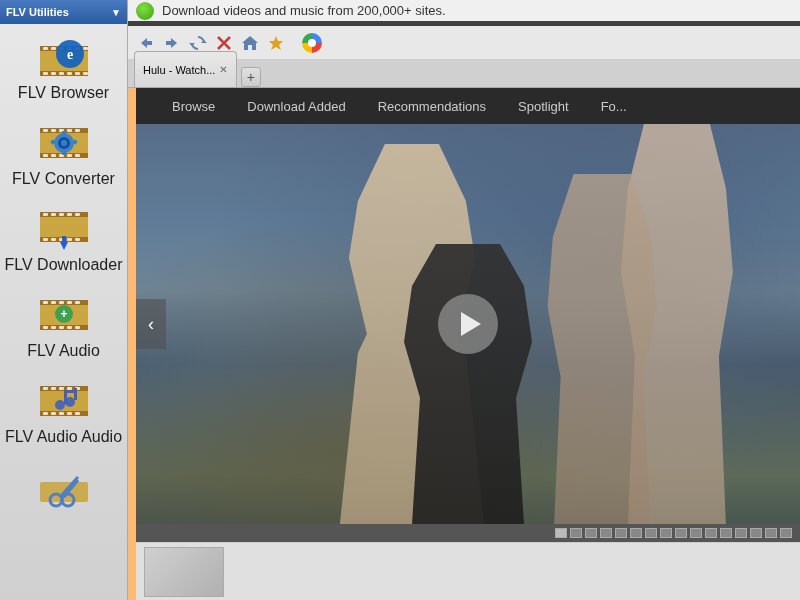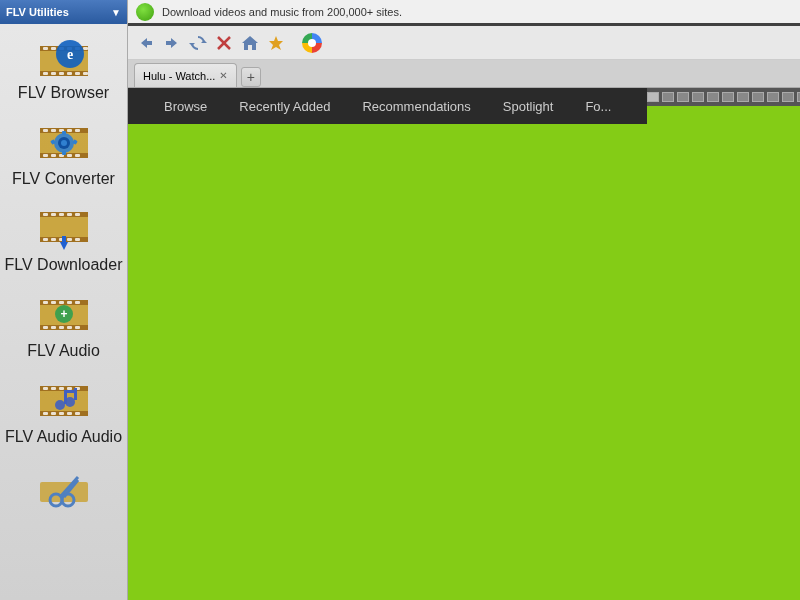--- a/index.html
+++ b/index.html
@@ -59,26 +59,26 @@
       left: 128px; top: 0;
       width: 672px; height: 600px;
       display: flex;
       flex-direction: column;
       background: #c8c8c8;
     }
 
     
     #info-bar {
       background: #f0f0f0;
-      border-bottom: 3px solid #404040;
+      border-bottom: 5px solid #404040;
       padding: 3px 8px;
       display: flex;
       align-items: center;
       height: 26px;
-      font-size: 11px;
+      font-size: 13px;
       color: #333;
     }
 
     .green-circle {
       width: 18px; height: 18px;
       background: radial-gradient(circle at 40% 35%, #80e040, #40a010);
       border-radius: 50%;
       margin-right: 8px;
       display: inline-block;
     }
@@ -126,21 +126,21 @@
       border: 1px solid #aaa;
       border-bottom: none;
       border-radius: 4px 4px 0 0;
       padding: 3px 8px;
       font-size: 11px;
       display: flex;
       align-items: center;
       gap: 4px;
       cursor: pointer;
       max-width: 160px;
-      height: 24px;
+      height: 36px;
     }
 
     .tab-close {
       font-size: 10px;
       color: #666;
       cursor: pointer;
     }
 
     .tab-new {
       width: 20px; height: 20px;
@@ -150,24 +150,25 @@
       border-radius: 3px;
       margin-left: 4px;
       cursor: pointer;
       font-size: 14px;
       color: #555;
     }
 
     
     #browser-content {
       flex: 1;
-      background: #84cc16;
-      display: flex;
-      flex-direction: row;
+      background: #fdba74;
+      display: flex;
+      flex-direction: column;
       overflow: hidden;
+      padding-left: 8px;
     }
 
     
     #hulu-nav {
       background: #2a2a2a;
       display: flex;
       align-items: center;
       height: 36px;
       padding: 0 20px;
       gap: 0;
@@ -543,21 +544,21 @@
     </div>
   </div>
 
   <div id="browser-content">
 
     <div id="hulu-nav">
       <div class="nav-item">
         <span>Browse</span>
       </div>
       <div class="nav-item">
-        <span>Recently Added</span>
+        <span>Download Added</span>
       </div>
       <div class="nav-item">
         <span>Recommendations</span>
       </div>
       <div class="nav-item">
         <span>Spotlight</span>
       </div>
       <div class="nav-item">
         <span>Fo...</span>
       </div>

